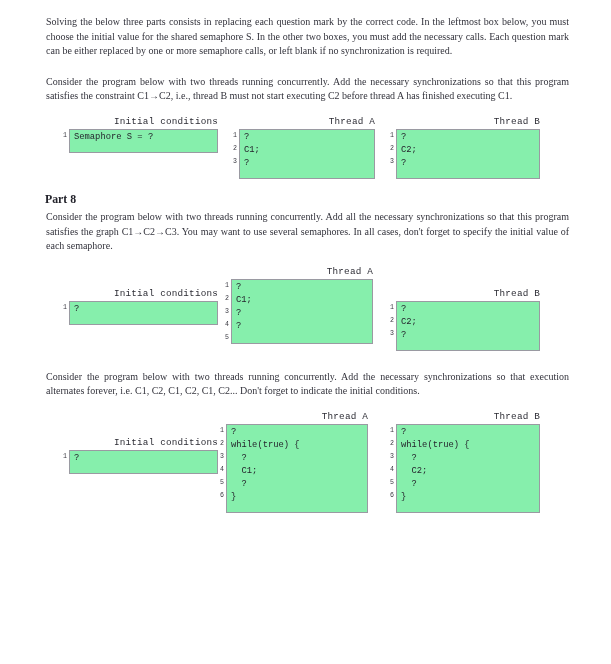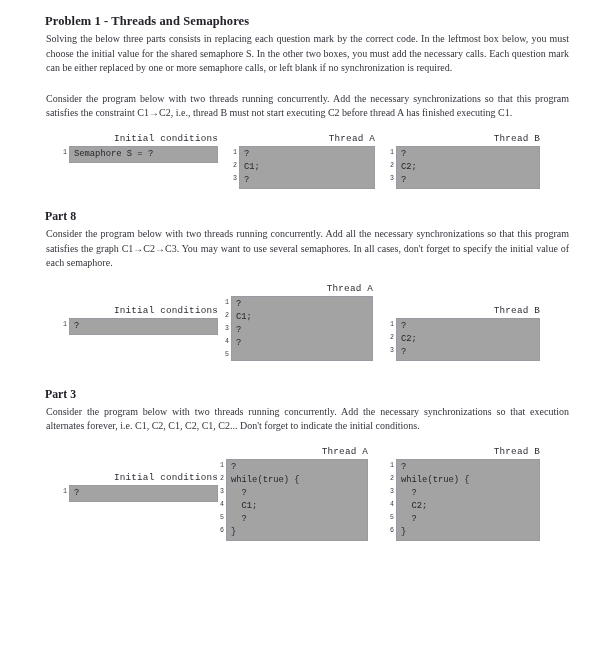--- a/index.html
+++ b/index.html
@@ -79,41 +79,40 @@
   .gutter .ln {
     font-family: "Liberation Mono", "DejaVu Sans Mono", monospace;
     font-size: 6.6px;
     line-height: 13px;
     height: 13px;
     text-align: right;
     color: #3a3a42;
   }
   .code-area {
     border: 1px solid #9a9aa2;
-    background: #a3a3a3;
+    background: #86efac;
     flex: 1 1 auto;
     box-sizing: border-box;
-    padding: 1px 0 1px 0;
+    padding: 1px 0 8px 0;
   }
   .code-area .cl {
     font-family: "Liberation Mono", "DejaVu Sans Mono", monospace;
     font-size: 8.8px;
     line-height: 13px;
     height: 13px;
     white-space: pre;
     padding-left: 4px;
     color: #24242c;
   }
 </style>
 </head>
 <body>
 
 <div class="page">
 
-  <h1 class="problem-title">Problem 1 - Threads and Semaphores</h1>
   <p class="body-text">Solving the below three parts consists in replacing each question mark by the correct code. In the leftmost box below, you must choose the initial value for the shared semaphore S. In the other two boxes, you must add the necessary calls. Each question mark can be either replaced by one or more semaphore calls, or left blank if no synchronization is required.</p>
 
   <div class="section-gap-part">
     <p class="body-text">Consider the program below with two threads running concurrently. Add the necessary synchronizations so that this program satisfies the constraint C1→C2, i.e., thread B must not start executing C2 before thread A has finished executing C1.</p>
 
     <div class="boxes-row" style="height:62px; margin-top:12px;">
 
       <div class="box-group" style="left:13px; width:160px;">
         <div class="box-caption">Initial conditions</div>
         <div class="code-box">
@@ -211,21 +210,20 @@
             <div class="cl">C2;</div>
             <div class="cl">?</div>
           </div>
         </div>
       </div>
 
     </div>
   </div>
 
   <div style="margin-top:14px;">
-    <h2 class="part-title">Part 3</h2>
     <p class="body-text">Consider the program below with two threads running concurrently. Add the necessary synchronizations so that execution alternates forever, i.e. C1, C2, C1, C2, C1, C2... Don't forget to indicate the initial conditions.</p>
 
     <div class="boxes-row" style="height:104px; margin-top:12px;">
 
       <div class="box-group" style="left:13px; width:160px; top:26px;">
         <div class="box-caption">Initial conditions</div>
         <div class="code-box">
           <div class="gutter">
             <div class="ln">1</div>
           </div>

